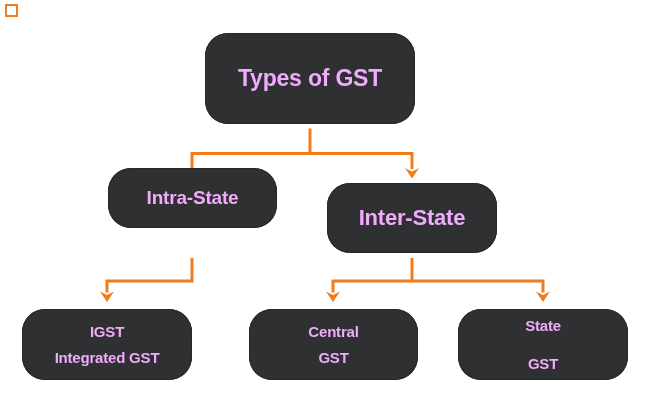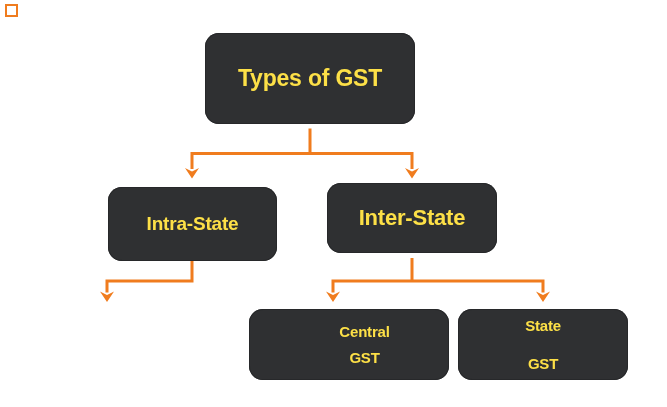--- a/index.html
+++ b/index.html
@@ -27,44 +27,44 @@
   .connectors {
     position: absolute;
     left: 0;
     top: 0;
     width: 667px;
     height: 407px;
   }
   .node {
     position: absolute;
     background: #2f3032;
-    border-radius: 14px;
-    color: #fde047;
+    border-radius: 23px;
+    color: #f0abfc;
     display: flex;
     flex-direction: column;
     align-items: center;
     justify-content: center;
     text-align: center;
     font-weight: bold;
     letter-spacing: -0.2px;
     box-shadow: 0 0 0 1px #27282a inset;
   }
   .node-root {
     left: 205px; top: 33px; width: 210px; height: 91px;
     font-size: 23px;
   }
-  .node-intra { left: 108px; top: 187px; width: 169px; height: 74px; font-size: 19px; }
+  .node-intra { left: 108px; top: 168px; width: 169px; height: 60px; font-size: 19px; }
   .node-inter { left: 327px; top: 183px; width: 170px; height: 70px; font-size: 22px; }
   .node-leaf {
     top: 309px; height: 71px;
     font-size: 15px;
     line-height: 26px;
   }
   .node-igst    { left: 22px;  width: 170px; }
-  .node-central { left: 249px; width: 169px; padding-left: 31px; }
+  .node-central { left: 249px; width: 169px; }
   .node-state   { left: 458px; width: 170px; gap: 12px; }
   .line {
     fill: none;
     stroke-width: 3;
     stroke-linecap: butt;
   }
 </style>
 </head>
 <body>
 
@@ -91,20 +91,24 @@
   </div>
 
   <div class="node node-intra">
     <span>Intra-State</span>
   </div>
 
   <div class="node node-inter">
     <span>Inter-State</span>
   </div>
 
+  <div class="node node-leaf node-igst">
+    <span>IGST</span>
+    <span>Integrated GST</span>
+  </div>
 
   <div class="node node-leaf node-central">
     <span>Central</span>
     <span>GST</span>
   </div>
 
   <div class="node node-leaf node-state">
     <span>State</span>
     <span>GST</span>
   </div>

